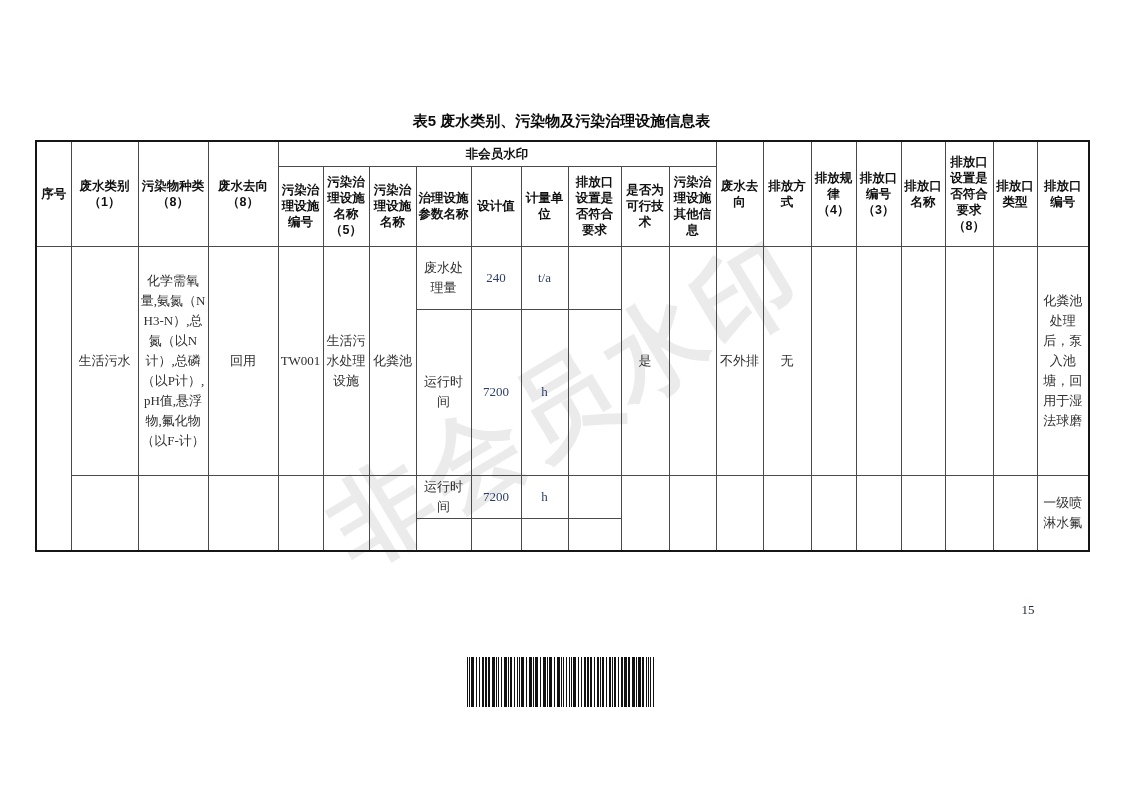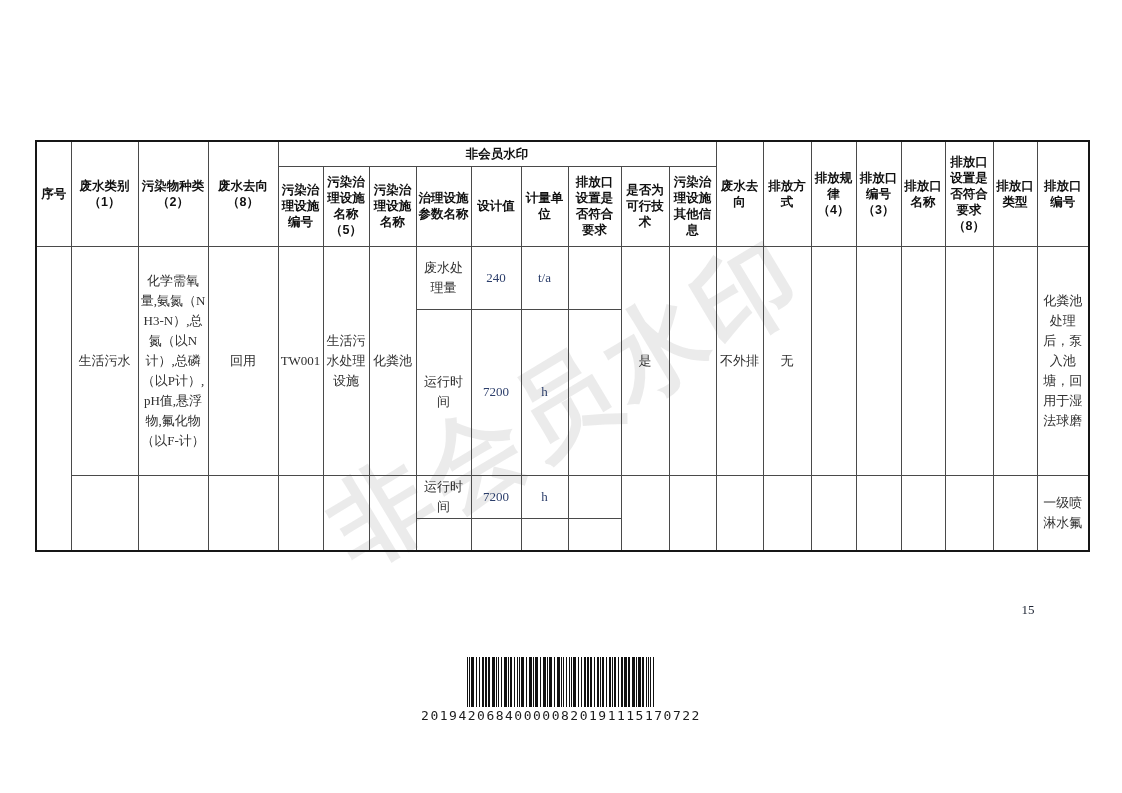--- a/index.html
+++ b/index.html
@@ -91,20 +91,21 @@
     font-family:"DejaVu Sans Mono","Liberation Mono",monospace;
   }
 </style>
 </head>
 <body>
 
 <div class="page">
 
   <div class="watermark">非会员水印</div>
 
+  <div class="doc-title">表5 废水类别、污染物及污染治理设施信息表</div>
 
   <table class="doc-table">
     <colgroup>
       <col style="width:35px">
         <col style="width:67px">
         <col style="width:70px">
         <col style="width:70px">
       <col style="width:45px">
         <col style="width:46px">
         <col style="width:47px">
@@ -120,21 +121,21 @@
       <col style="width:45px">
         <col style="width:44px">
         <col style="width:48px">
         <col style="width:44px">
       <col style="width:52px">
     </colgroup>
     <tbody>
       <tr style="height:25px">
         <th rowspan="2">序号</th>
         <th rowspan="2">废水类别（1）</th>
-        <th rowspan="2">污染物种类（2）</th>
+        <th rowspan="2">污染物种类（8）</th>
         <th rowspan="2">废水去向（8）</th>
         <th colspan="9">非会员水印</th>
         <th rowspan="2">废水去向</th>
         <th rowspan="2">排放方式</th>
         <th rowspan="2">排放规律（4）</th>
         <th rowspan="2">排放口编号（3）</th>
         <th rowspan="2">排放口名称</th>
         <th rowspan="2">排放口设置是否符合要求（8）</th>
         <th rowspan="2">排放口类型</th>
         <th rowspan="2">排放口编号</th>
@@ -331,17 +332,16 @@
           <span style="width: 2px; background: rgb(255, 255, 255);"></span>
           <span style="width: 1px; background: rgb(17, 17, 17);"></span>
           <span style="width: 1px; background: rgb(255, 255, 255);"></span>
           <span style="width: 1px; background: rgb(17, 17, 17);"></span>
           <span style="width: 1px; background: rgb(255, 255, 255);"></span>
           <span style="width: 1px; background: rgb(17, 17, 17);"></span>
           <span style="width: 2px; background: rgb(255, 255, 255);"></span>
           <span style="width: 1px; background: rgb(17, 17, 17);"></span>
           <span style="width: 2px; background: rgb(255, 255, 255);"></span>
         </div>
-      <div class="barcode-number">201942068400000820191115170722</div>
     </div>
   </div>
 
 </div>
 
 </body></html>

